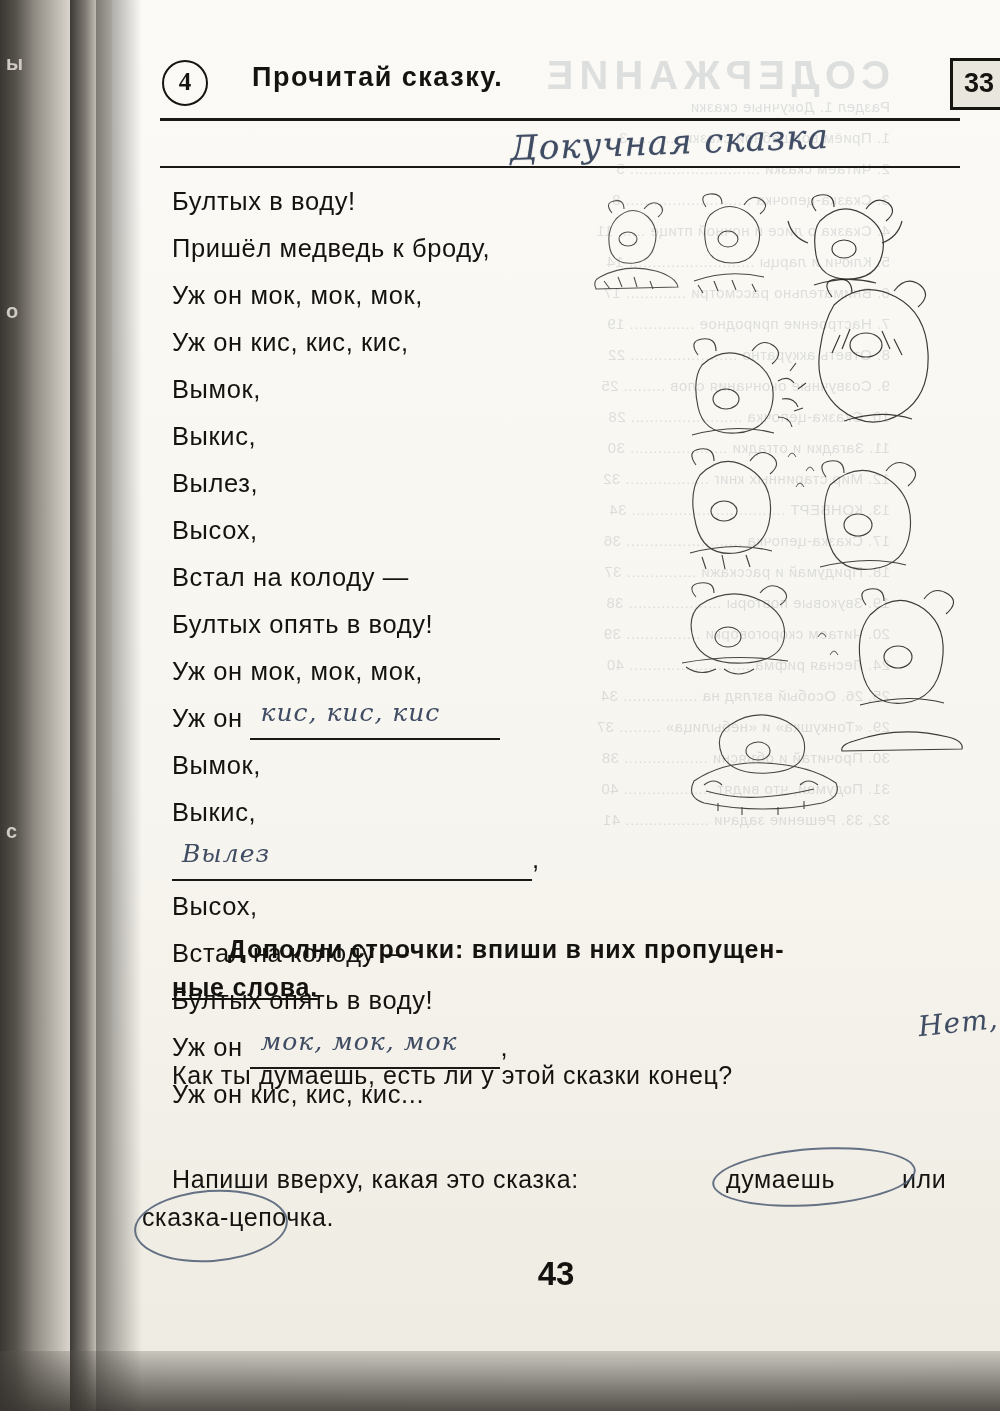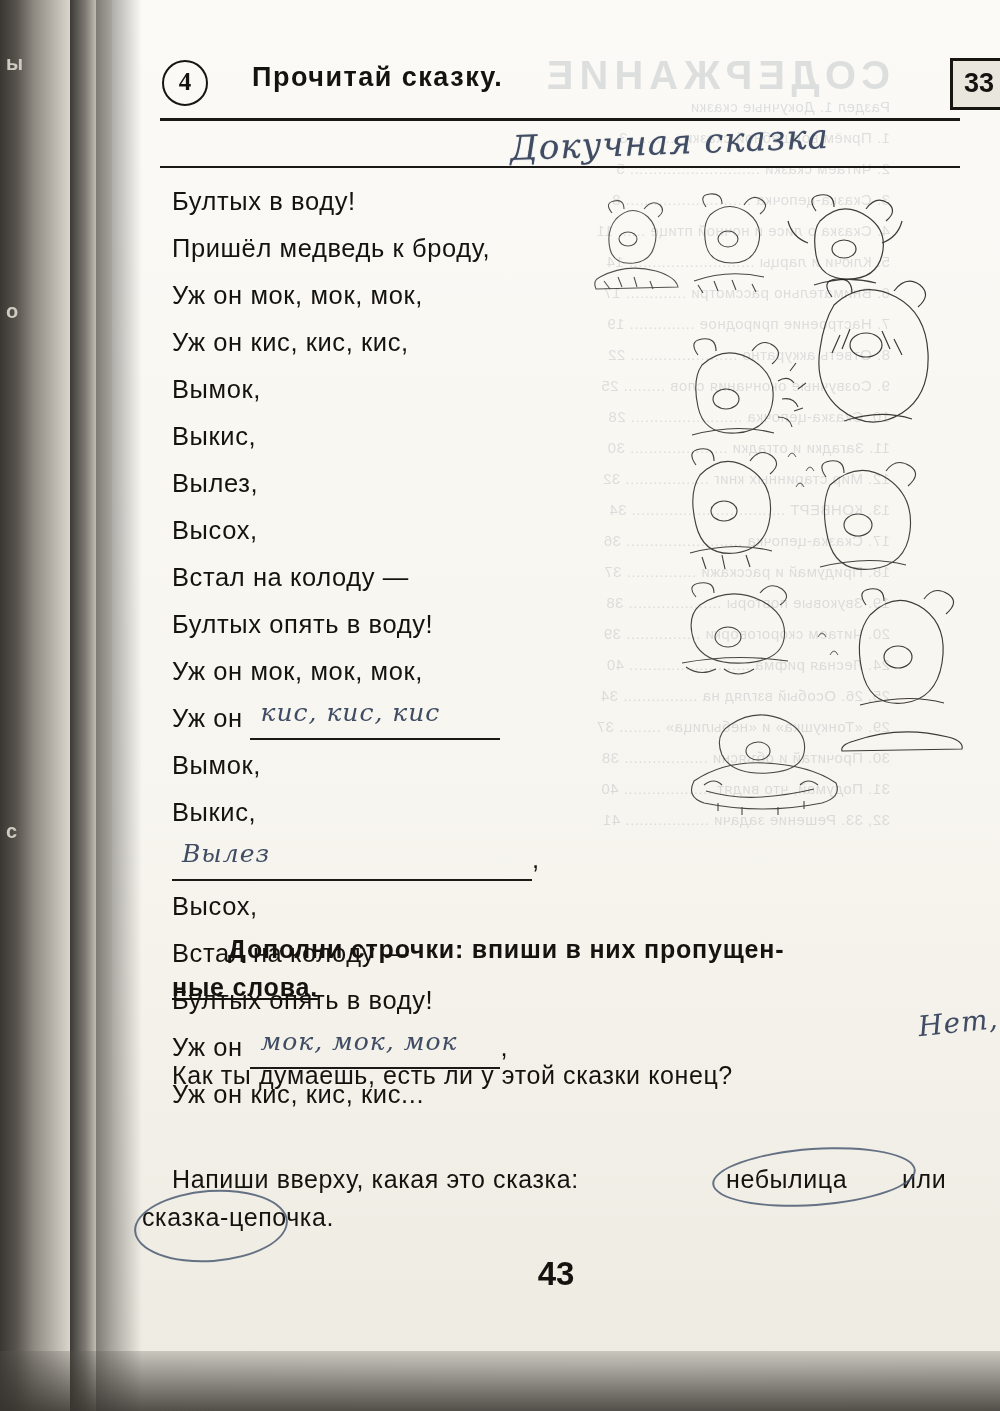--- a/index.html
+++ b/index.html
@@ -329,21 +329,21 @@
   </div>
 
   <div class="instr" style="left:116px;top:930px;">Дополни строчки: впиши в них пропущен-</div>
   <div class="instr" style="left:60px;top:968px;text-decoration:underline;">ные слова.</div>
 
   <div class="plain" style="left:60px;top:1056px;">Как ты думаешь, есть ли у этой сказки конец?</div>
   <div class="handwritten hw-answer" style="left:806px;top:1006px;">Нет,</div>
 
 
   <div class="plain" style="left:60px;top:1160px;">Напиши вверху, какая это сказка:</div>
-  <div class="plain" style="left:614px;top:1160px;">небылица</div>
+  <div class="plain" style="left:614px;top:1160px;">думаешь</div>
   <div class="plain" style="left:790px;top:1160px;">или</div>
   <div class="plain" style="left:30px;top:1198px;">сказка-цепочка.</div>
 
   <div class="ellipse" style="left:600px;top:1148px;width:200px;height:54px;"></div>
   <div class="ellipse" style="left:22px;top:1190px;width:150px;height:68px;border-color:#4b5a72;"></div>
 
   <div class="page-no">43</div>
 </div>
 
 <div class="page-bottom"></div>

